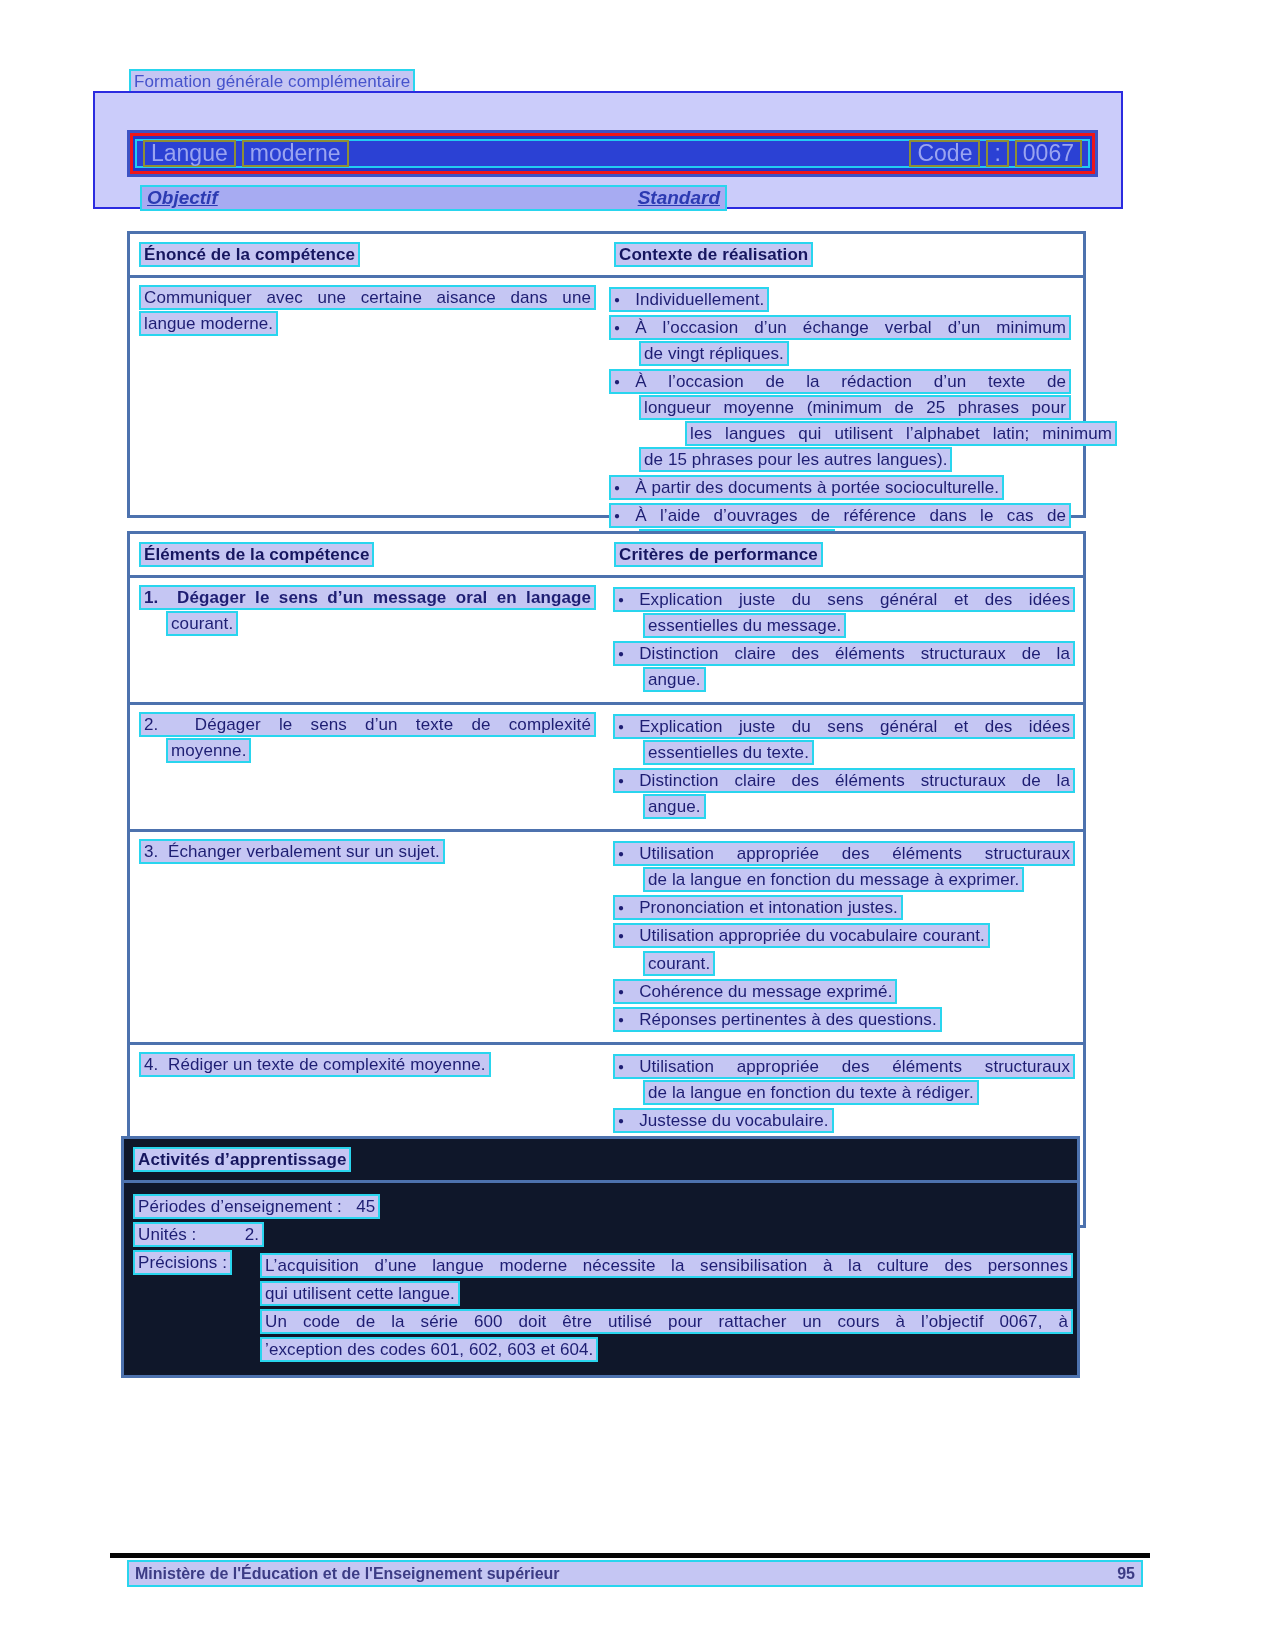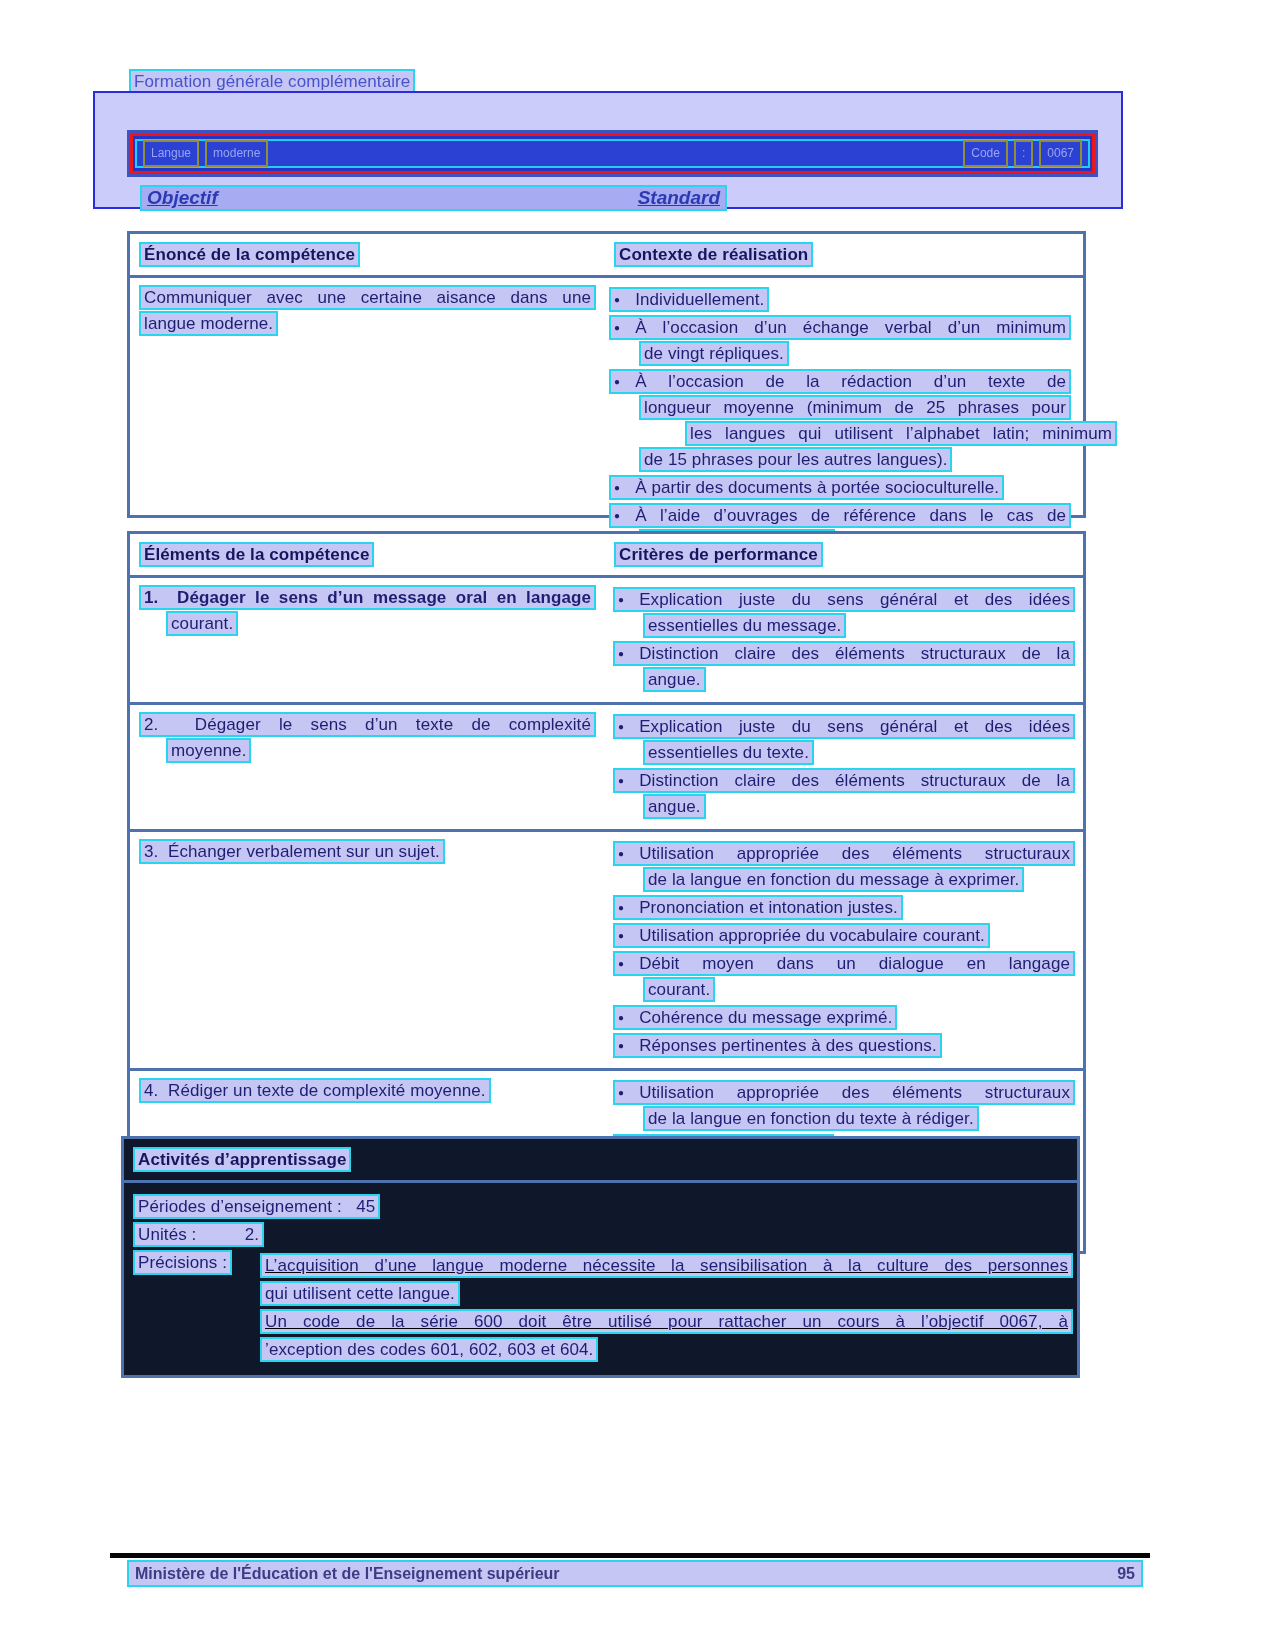--- a/index.html
+++ b/index.html
@@ -63,21 +63,21 @@
   }
   #banner-strip{
     height:100%;box-sizing:border-box;
     border:2px solid #22ccf2;background:#2b41d4;
     display:flex;align-items:center;justify-content:space-between;
     padding:0 6px;
   }
   .bw-group{display:flex;gap:6px;align-items:center;}
   .wordbox{
     border:2px solid #8f8f35;color:#9aa4f0;
-    font-size:12px;line-height:23px;padding:0 6px;white-space:pre;
+    font-size:23px;line-height:23px;padding:0 6px;white-space:pre;
   }
   #obj-bar{
     position:absolute;left:45px;top:92px;width:583px;height:22px;
     background:#a7abf2;border:2px solid var(--hl-border);
     display:flex;align-items:center;justify-content:space-between;
     box-sizing:content-box;
   }
   .objtxt{
     font-weight:bold;font-style:italic;text-decoration:underline;
     color:#2c3ab2;font-size:19px;padding:0 5px;
@@ -106,21 +106,21 @@
   #tbody-1 .trow:nth-child(3){min-height:193px;}
   #tbody-1 .trow:nth-child(4){min-height:144px;}
 
   
   #actbox{
     position:absolute;left:121px;top:1136px;width:953px;min-height:191px;
     border:3px solid var(--tb);background:#0f172a;
   }
   #act-body{padding:8px 8px 10px 9px;}
   #act-body .lnrow{margin:3px 0;}
-  .prec-row{display:flex;align-items:flex-start;margin-top:3px;text-decoration:underline;}
+  .prec-row{display:flex;align-items:flex-start;margin-top:3px;}
   .prec-label-col{width:127px;flex:0 0 127px;}
   .prec-content-col{flex:1;}
   .prec-content-col .lnrow{margin:2px 0;}
 
   
   #footer-rule{position:absolute;left:110px;top:1553px;width:1040px;height:5px;background:#050505;}
   #footer-bar{
     position:absolute;left:127px;top:1560px;width:1000px;height:23px;
     background:var(--hl-fill);border:2px solid var(--hl-border);
     display:flex;align-items:center;justify-content:space-between;
@@ -269,23 +269,20 @@
               </div>
               <div class="lnrow" style="margin-left: 30px;"><span class="line">de la langue en fonction du message à exprimer.</span></div>
             </div>
             <div class="bullet-item">
               <div class="lnrow"><span class="line"><span class="blt">●</span>Prononciation et intonation justes.</span></div>
             </div>
             <div class="bullet-item">
               <div class="lnrow"><span class="line"><span class="blt">●</span>Utilisation appropriée du vocabulaire courant.</span></div>
             </div>
             <div class="bullet-item">
-              <div class="lnrow">
-                <span class="line just" style="width: 452px;"><span class="blt">●</span>Débit moyen dans un dialogue en langage</span>
-              </div>
               <div class="lnrow" style="margin-left: 30px;"><span class="line">courant.</span></div>
             </div>
             <div class="bullet-item">
               <div class="lnrow"><span class="line"><span class="blt">●</span>Cohérence du message exprimé.</span></div>
             </div>
             <div class="bullet-item">
               <div class="lnrow"><span class="line"><span class="blt">●</span>Réponses pertinentes à des questions.</span></div>
             </div>
           </div>
         </div>

